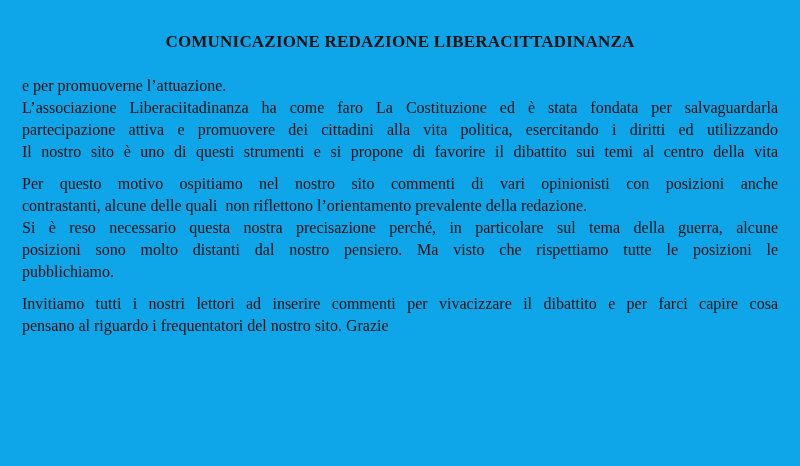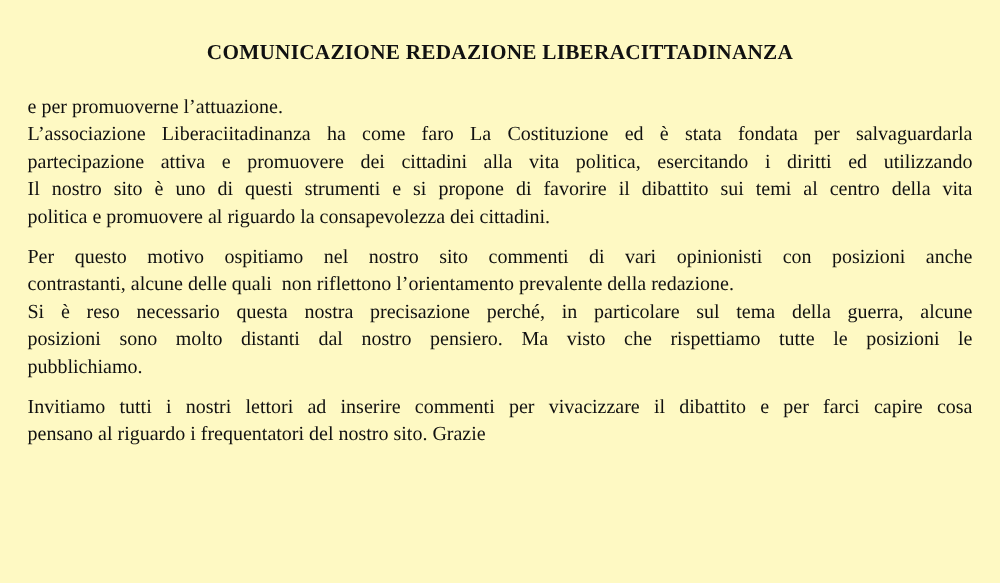--- a/index.html
+++ b/index.html
@@ -4,21 +4,21 @@
 <style>
   html, body {
     margin: 0;
     padding: 0;
     background: #ffffff;
   }
   .page {
     position: relative;
     width: 800px;
     height: 466px;
-    background: #fef9c3;
+    background: #0ea5e9;
     overflow: hidden;
     box-sizing: border-box;
     padding: 31px 22px 0 22px;
     font-family: "Liberation Serif", "DejaVu Serif", serif;
     color: #111111;
   }
   .doc-title {
     font-size: 17px;
     line-height: 22px;
     font-weight: bold;
@@ -49,21 +49,20 @@
 
 <div class="page">
 
   <h1 class="doc-title">COMUNICAZIONE REDAZIONE LIBERACITTADINANZA</h1>
 
   <div class="para">
     <div class="line last">e per promuoverne l’attuazione.</div>
     <div class="line">L’associazione Liberaciitadinanza ha come faro La Costituzione ed è stata fondata per salvaguardarla</div>
     <div class="line">partecipazione attiva e promuovere dei cittadini alla vita politica, esercitando i diritti ed utilizzando</div>
     <div class="line">Il nostro sito è uno di questi strumenti e si propone di favorire il dibattito sui temi al centro della  vita</div>
-    <div class="line last">politica e promuovere al riguardo la consapevolezza dei cittadini.</div>
   </div>
 
   <div class="para">
     <div class="line">Per questo motivo ospitiamo nel nostro sito commenti di vari opinionisti con posizioni anche</div>
     <div class="line last">contrastanti, alcune delle quali  non riflettono l’orientamento prevalente della redazione.</div>
     <div class="line">Si è reso necessario questa nostra precisazione perché, in particolare sul tema della guerra, alcune</div>
     <div class="line">posizioni sono  molto distanti dal nostro pensiero. Ma visto che rispettiamo tutte le posizioni le</div>
     <div class="line last">pubblichiamo.</div>
   </div>
 

